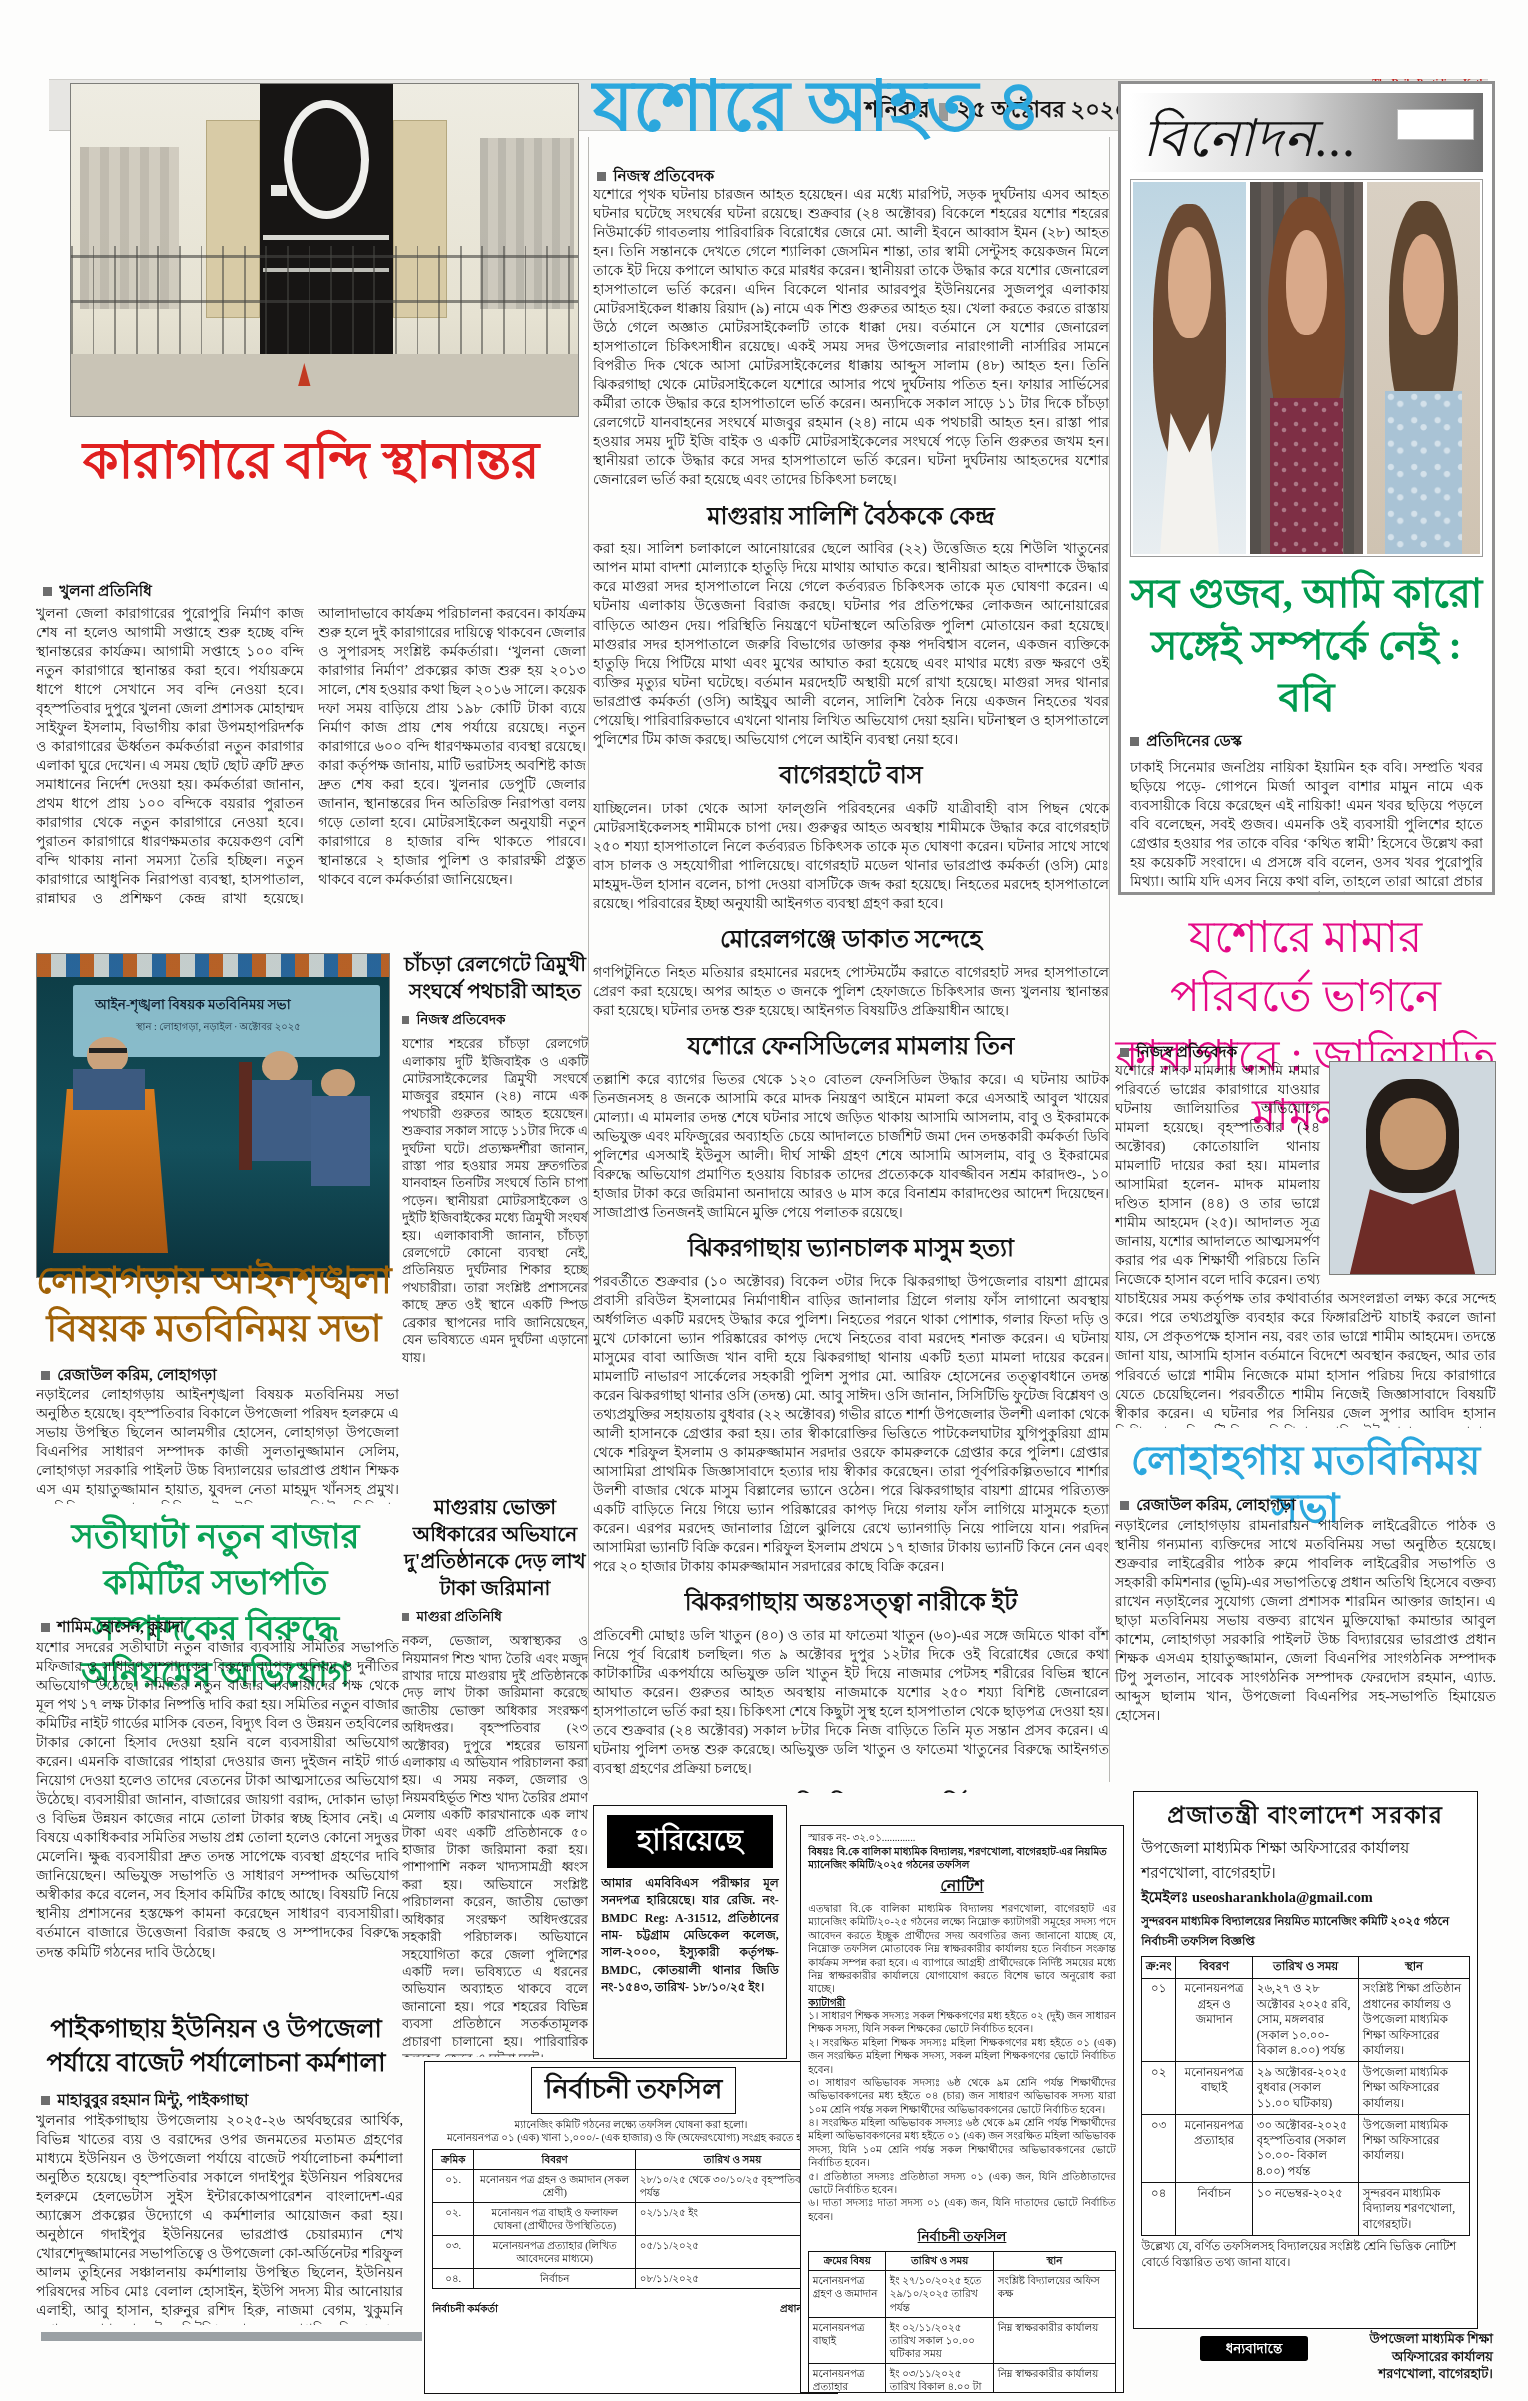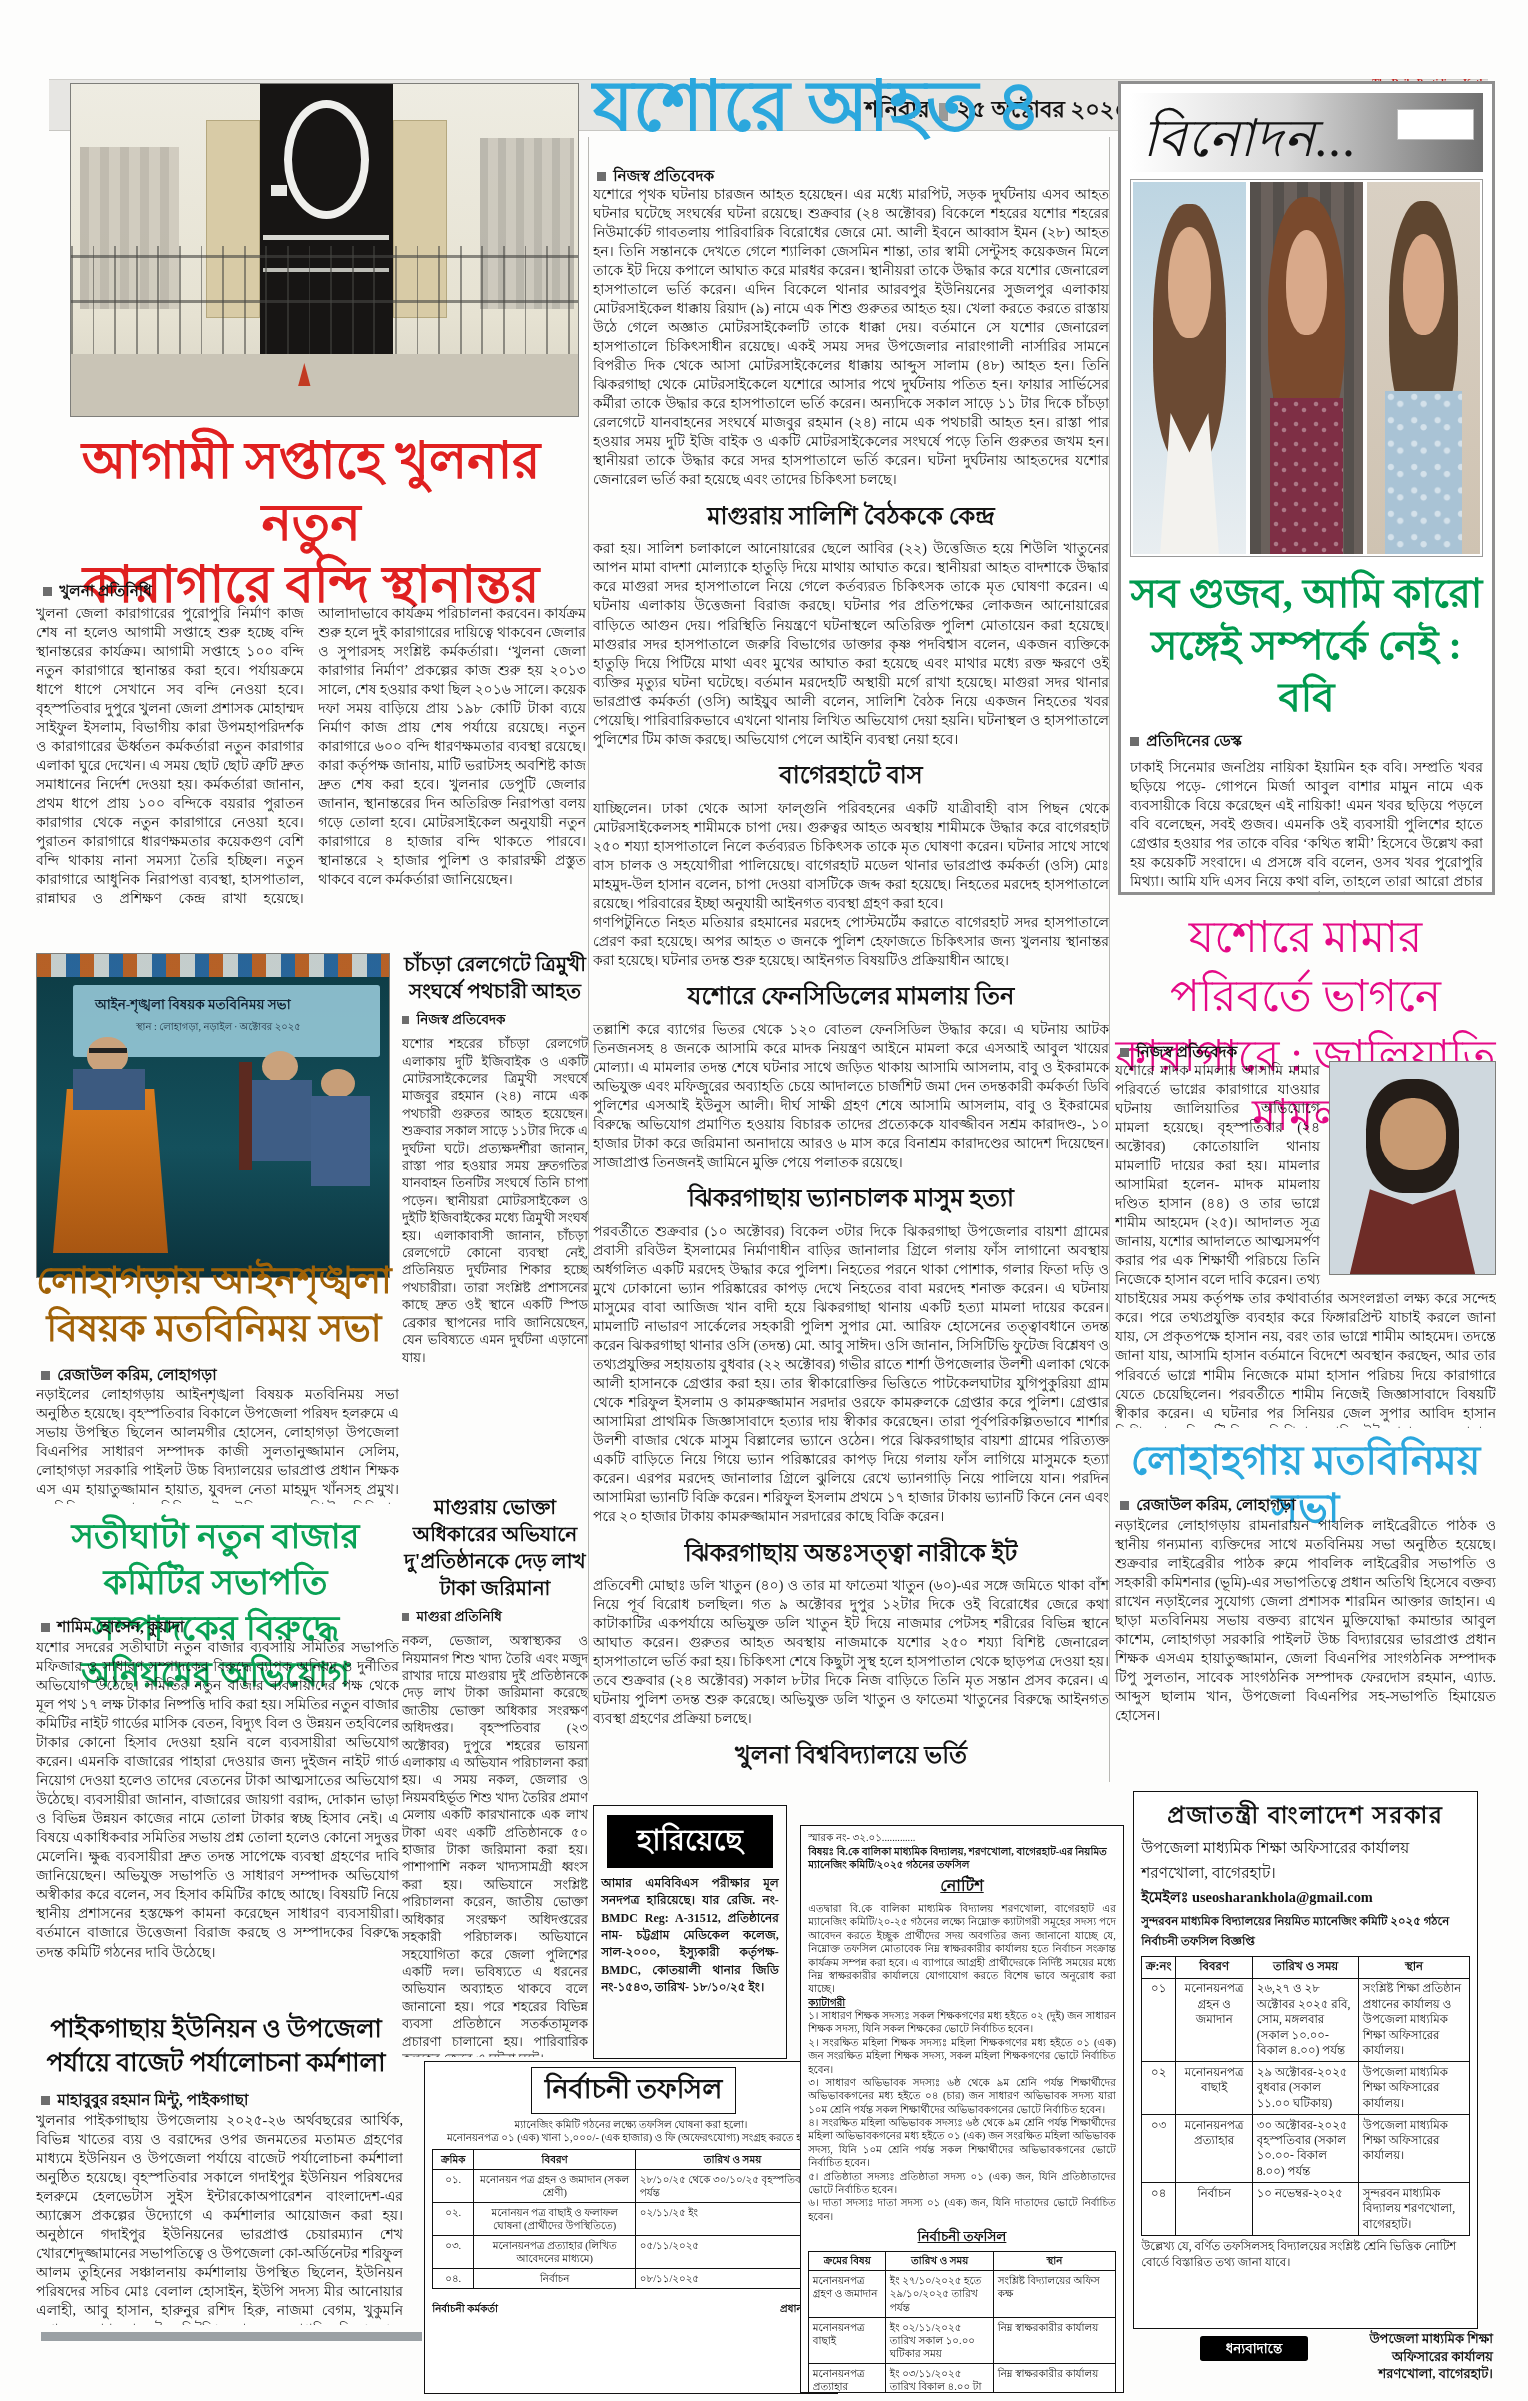--- a/index.html
+++ b/index.html
@@ -86,21 +86,20 @@
   <div class="abs" style="left:192px;top:184px;width:126px;height:3.6px;background:#bdbdb7"></div>
   <div class="abs" style="left:200px;top:101px;width:16px;height:10.8px;background:#e8e8e4"></div>
   <div class="abs" style="left:0;top:162px;right:0;height:117px;background:repeating-linear-gradient(90deg,rgba(70,70,66,.55) 0 1.8px,rgba(0,0,0,0) 1.8px 21.6px)"></div>
   <div class="abs" style="left:0;top:171px;right:0;height:2.7px;background:rgba(70,70,66,.6)"></div>
   <div class="abs" style="left:0;top:216px;right:0;height:2.7px;background:rgba(70,70,66,.6)"></div>
   <div class="abs" style="left:0;top:270px;right:0;height:65px;background:#c9c4b6"></div>
   <div class="abs" style="left:227px;top:279px;width:12.6px;height:23.4px;background:#c23a22;clip-path:polygon(50% 0,100% 100%,0 100%)"></div>
 </div>
 
 <div class="abs ctr hl-red" style="left:36px;top:430px;width:550px">
-  <div>আগামী সপ্তাহে খুলনার নতুন</div>
   <div>কারাগারে বন্দি স্থানান্তর</div>
 </div>
 <div class="abs byline" style="left:43px;top:575px"><span class="sq"></span><span>খুলনা প্রতিনিধি</span></div>
 <div class="abs just twocol body-txt clip" style="left:36px;top:604px;width:550px;height:343px">খুলনা জেলা কারাগারের পুরোপুরি নির্মাণ কাজ শেষ না হলেও আগামী সপ্তাহে শুরু হচ্ছে বন্দি স্থানান্তরের কার্যক্রম। আগামী সপ্তাহে ১০০ বন্দি নতুন কারাগারে স্থানান্তর করা হবে। পর্যায়ক্রমে ধাপে ধাপে সেখানে সব বন্দি নেওয়া হবে। বৃহস্পতিবার দুপুরে খুলনা জেলা প্রশাসক মোহাম্মদ সাইফুল ইসলাম, বিভাগীয় কারা উপমহাপরিদর্শক ও কারাগারের ঊর্ধ্বতন কর্মকর্তারা নতুন কারাগার এলাকা ঘুরে দেখেন। এ সময় ছোট ছোট ত্রুটি দ্রুত সমাধানের নির্দেশ দেওয়া হয়। কর্মকর্তারা জানান, প্রথম ধাপে প্রায় ১০০ বন্দিকে বয়রার পুরাতন কারাগার থেকে নতুন কারাগারে নেওয়া হবে। পুরাতন কারাগারে ধারণক্ষমতার কয়েকগুণ বেশি বন্দি থাকায় নানা সমস্যা তৈরি হচ্ছিল। নতুন কারাগারে আধুনিক নিরাপত্তা ব্যবস্থা, হাসপাতাল, রান্নাঘর ও প্রশিক্ষণ কেন্দ্র রাখা হয়েছে। আলাদাভাবে কার্যক্রম পরিচালনা করবেন। কার্যক্রম শুরু হলে দুই কারাগারের দায়িত্বে থাকবেন জেলার ও সুপারসহ সংশ্লিষ্ট কর্মকর্তারা। ‘খুলনা জেলা কারাগার নির্মাণ’ প্রকল্পের কাজ শুরু হয় ২০১৩ সালে, শেষ হওয়ার কথা ছিল ২০১৬ সালে। কয়েক দফা সময় বাড়িয়ে প্রায় ১৯৮ কোটি টাকা ব্যয়ে নির্মাণ কাজ প্রায় শেষ পর্যায়ে রয়েছে। নতুন কারাগারে ৬০০ বন্দি ধারণক্ষমতার ব্যবস্থা রয়েছে। কারা কর্তৃপক্ষ জানায়, মাটি ভরাটসহ অবশিষ্ট কাজ দ্রুত শেষ করা হবে। খুলনার ডেপুটি জেলার জানান, স্থানান্তরের দিন অতিরিক্ত নিরাপত্তা বলয় গড়ে তোলা হবে। মোটরসাইকেল অনুযায়ী নতুন কারাগারে ৪ হাজার বন্দি থাকতে পারবে। স্থানান্তরে ২ হাজার পুলিশ ও কারারক্ষী প্রস্তুত থাকবে বলে কর্মকর্তারা জানিয়েছেন।</div>
 
 <div class="abs photo clip" style="left:36px;top:953px;width:354px;height:325px">
   <div class="abs" style="left:0;top:0;right:0;bottom:0;background:linear-gradient(#0d3b44,#14505c 60%,#0b323c)"></div>
   <div class="abs" style="left:0;top:0;right:0;height:23.4px;background:repeating-linear-gradient(90deg,#e06a1f 0 14.4px,#f2f2ee 14.4px 29px,#2f6fae 29px 43px);opacity:.8"></div>
   <div class="abs" style="left:36px;top:31px;right:9px;height:72px;background:#9ed0df;opacity:.85;border-radius:2.7px"></div>
   <div class="abs" style="left:58px;top:40px;font-size:13.5px;font-weight:bold;color:#123;white-space:nowrap">আইন-শৃঙ্খলা বিষয়ক মতবিনিময় সভা</div>
@@ -151,20 +150,21 @@
 <div class="abs hbar" style="left:41px;top:2332px;width:381px;height:9px"></div>
 
 <div class="abs hl-cyan" style="left:593px;top:70px;width:514px">যশোরে আহত ৪</div>
 <div class="abs byline" style="left:597px;top:160px"><span class="sq"></span><span>নিজস্ব প্রতিবেদক</span></div>
 <div class="abs clip" style="left:593px;top:185px;width:516px;height:1608px">
   <div class="just body-txt">যশোরে পৃথক ঘটনায় চারজন আহত হয়েছেন। এর মধ্যে মারপিট, সড়ক দুর্ঘটনায় এসব আহত ঘটনার ঘটেছে সংঘর্ষের ঘটনা রয়েছে। শুক্রবার (২৪ অক্টোবর) বিকেলে শহরের যশোর শহরের নিউমার্কেট গাবতলায় পারিবারিক বিরোধের জেরে মো. আলী ইবনে আব্বাস ইমন (২৮) আহত হন। তিনি সন্তানকে দেখতে গেলে শ্যালিকা জেসমিন শান্তা, তার স্বামী সেন্টুসহ কয়েকজন মিলে তাকে ইট দিয়ে কপালে আঘাত করে মারধর করেন। স্থানীয়রা তাকে উদ্ধার করে যশোর জেনারেল হাসপাতালে ভর্তি করেন। এদিন বিকেলে থানার আরবপুর ইউনিয়নের সুজলপুর এলাকায় মোটরসাইকেল ধাক্কায় রিয়াদ (৯) নামে এক শিশু গুরুতর আহত হয়। খেলা করতে করতে রাস্তায় উঠে গেলে অজ্ঞাত মোটরসাইকেলটি তাকে ধাক্কা দেয়। বর্তমানে সে যশোর জেনারেল হাসপাতালে চিকিৎসাধীন রয়েছে। একই সময় সদর উপজেলার নারাংগালী নার্সারির সামনে বিপরীত দিক থেকে আসা মোটরসাইকেলের ধাক্কায় আব্দুস সালাম (৪৮) আহত হন। তিনি ঝিকরগাছা থেকে মোটরসাইকেলে যশোরে আসার পথে দুর্ঘটনায় পতিত হন। ফায়ার সার্ভিসের কর্মীরা তাকে উদ্ধার করে হাসপাতালে ভর্তি করেন। অন্যদিকে সকাল সাড়ে ১১ টার দিকে চাঁচড়া রেলগেটে যানবাহনের সংঘর্ষে মাজবুর রহমান (২৪) নামে এক পথচারী আহত হন। রাস্তা পার হওয়ার সময় দুটি ইজি বাইক ও একটি মোটরসাইকেলের সংঘর্ষে পড়ে তিনি গুরুতর জখম হন। স্থানীয়রা তাকে উদ্ধার করে সদর হাসপাতালে ভর্তি করেন। ঘটনা দুর্ঘটনায় আহতদের যশোর জেনারেল ভর্তি করা হয়েছে এবং তাদের চিকিৎসা চলছে।</div>
   <div class="subhead">মাগুরায় সালিশি বৈঠককে কেন্দ্র</div>
   <div class="just body-txt">করা হয়। সালিশ চলাকালে আনোয়ারের ছেলে আবির (২২) উত্তেজিত হয়ে শিউলি খাতুনের আপন মামা বাদশা মোল্যাকে হাতুড়ি দিয়ে মাথায় আঘাত করে। স্থানীয়রা আহত বাদশাকে উদ্ধার করে মাগুরা সদর হাসপাতালে নিয়ে গেলে কর্তব্যরত চিকিৎসক তাকে মৃত ঘোষণা করেন। এ ঘটনায় এলাকায় উত্তেজনা বিরাজ করছে। ঘটনার পর প্রতিপক্ষের লোকজন আনোয়ারের বাড়িতে আগুন দেয়। পরিস্থিতি নিয়ন্ত্রণে ঘটনাস্থলে অতিরিক্ত পুলিশ মোতায়েন করা হয়েছে। মাগুরার সদর হাসপাতালে জরুরি বিভাগের ডাক্তার কৃষ্ণ পদবিশ্বাস বলেন, একজন ব্যক্তিকে হাতুড়ি দিয়ে পিটিয়ে মাথা এবং মুখের আঘাত করা হয়েছে এবং মাথার মধ্যে রক্ত ক্ষরণে ওই ব্যক্তির মৃত্যুর ঘটনা ঘটেছে। বর্তমান মরদেহটি অস্থায়ী মর্গে রাখা হয়েছে। মাগুরা সদর থানার ভারপ্রাপ্ত কর্মকর্তা (ওসি) আইয়ুব আলী বলেন, সালিশি বৈঠক নিয়ে একজন নিহতের খবর পেয়েছি। পারিবারিকভাবে এখনো থানায় লিখিত অভিযোগ দেয়া হয়নি। ঘটনাস্থল ও হাসপাতালে পুলিশের টিম কাজ করছে। অভিযোগ পেলে আইনি ব্যবস্থা নেয়া হবে।</div>
   <div class="subhead">বাগেরহাটে বাস</div>
   <div class="just body-txt">যাচ্ছিলেন। ঢাকা থেকে আসা ফাল্গুনি পরিবহনের একটি যাত্রীবাহী বাস পিছন থেকে মোটরসাইকেলসহ শামীমকে চাপা দেয়। গুরুত্বর আহত অবস্থায় শামীমকে উদ্ধার করে বাগেরহাট ২৫০ শয্যা হাসপাতালে নিলে কর্তব্যরত চিকিৎসক তাকে মৃত ঘোষণা করেন। ঘটনার সাথে সাথে বাস চালক ও সহযোগীরা পালিয়েছে। বাগেরহাট মডেল থানার ভারপ্রাপ্ত কর্মকর্তা (ওসি) মোঃ মাহমুদ-উল হাসান বলেন, চাপা দেওয়া বাসটিকে জব্দ করা হয়েছে। নিহতের মরদেহ হাসপাতালে রয়েছে। পরিবারের ইচ্ছা অনুযায়ী আইনগত ব্যবস্থা গ্রহণ করা হবে।</div>
+  <div class="subhead">মোরেলগঞ্জে ডাকাত সন্দেহে</div>
   <div class="just body-txt">গণপিটুনিতে নিহত মতিয়ার রহমানের মরদেহ পোস্টমর্টেম করাতে বাগেরহাট সদর হাসপাতালে প্রেরণ করা হয়েছে। অপর আহত ৩ জনকে পুলিশ হেফাজতে চিকিৎসার জন্য খুলনায় স্থানান্তর করা হয়েছে। ঘটনার তদন্ত শুরু হয়েছে। আইনগত বিষয়টিও প্রক্রিয়াধীন আছে।</div>
   <div class="subhead">যশোরে ফেনসিডিলের মামলায় তিন</div>
   <div class="just body-txt">তল্লাশি করে ব্যাগের ভিতর থেকে ১২০ বোতল ফেনসিডিল উদ্ধার করে। এ ঘটনায় আটক তিনজনসহ ৪ জনকে আসামি করে মাদক নিয়ন্ত্রণ আইনে মামলা করে এসআই আবুল খায়ের মোল্যা। এ মামলার তদন্ত শেষে ঘটনার সাথে জড়িত থাকায় আসামি আসলাম, বাবু ও ইকরামকে অভিযুক্ত এবং মফিজুরের অব্যাহতি চেয়ে আদালতে চার্জশিট জমা দেন তদন্তকারী কর্মকর্তা ডিবি পুলিশের এসআই ইউনুস আলী। দীর্ঘ সাক্ষী গ্রহণ শেষে আসামি আসলাম, বাবু ও ইকরামের বিরুদ্ধে অভিযোগ প্রমাণিত হওয়ায় বিচারক তাদের প্রত্যেককে যাবজ্জীবন সশ্রম কারাদণ্ড-, ১০ হাজার টাকা করে জরিমানা অনাদায়ে আরও ৬ মাস করে বিনাশ্রম কারাদণ্ডের আদেশ দিয়েছেন। সাজাপ্রাপ্ত তিনজনই জামিনে মুক্তি পেয়ে পলাতক রয়েছে।</div>
   <div class="subhead">ঝিকরগাছায় ভ্যানচালক মাসুম হত্যা</div>
   <div class="just body-txt">পরবর্তীতে শুক্রবার (১০ অক্টোবর) বিকেল ৩টার দিকে ঝিকরগাছা উপজেলার বায়শা গ্রামের প্রবাসী রবিউল ইসলামের নির্মাণাধীন বাড়ির জানালার গ্রিলে গলায় ফাঁস লাগানো অবস্থায় অর্ধগলিত একটি মরদেহ উদ্ধার করে পুলিশ। নিহতের পরনে থাকা পোশাক, গলার ফিতা দড়ি ও মুখে ঢোকানো ভ্যান পরিষ্কারের কাপড় দেখে নিহতের বাবা মরদেহ শনাক্ত করেন। এ ঘটনায় মাসুমের বাবা আজিজ খান বাদী হয়ে ঝিকরগাছা থানায় একটি হত্যা মামলা দায়ের করেন। মামলাটি নাভারণ সার্কেলের সহকারী পুলিশ সুপার মো. আরিফ হোসেনের তত্ত্বাবধানে তদন্ত করেন ঝিকরগাছা থানার ওসি (তদন্ত) মো. আবু সাঈদ। ওসি জানান, সিসিটিভি ফুটেজ বিশ্লেষণ ও তথ্যপ্রযুক্তির সহায়তায় বুধবার (২২ অক্টোবর) গভীর রাতে শার্শা উপজেলার উলশী এলাকা থেকে আলী হাসানকে গ্রেপ্তার করা হয়। তার স্বীকারোক্তির ভিত্তিতে পাটকেলঘাটার যুগিপুকুরিয়া গ্রাম থেকে শরিফুল ইসলাম ও কামরুজ্জামান সরদার ওরফে কামরুলকে গ্রেপ্তার করে পুলিশ। গ্রেপ্তার আসামিরা প্রাথমিক জিজ্ঞাসাবাদে হত্যার দায় স্বীকার করেছেন। তারা পূর্বপরিকল্পিতভাবে শার্শার উলশী বাজার থেকে মাসুম বিল্লালের ভ্যানে ওঠেন। পরে ঝিকরগাছার বায়শা গ্রামের পরিত্যক্ত একটি বাড়িতে নিয়ে গিয়ে ভ্যান পরিষ্কারের কাপড় দিয়ে গলায় ফাঁস লাগিয়ে মাসুমকে হত্যা করেন। এরপর মরদেহ জানালার গ্রিলে ঝুলিয়ে রেখে ভ্যানগাড়ি নিয়ে পালিয়ে যান। পরদিন আসামিরা ভ্যানটি বিক্রি করেন। শরিফুল ইসলাম প্রথমে ১৭ হাজার টাকায় ভ্যানটি কিনে নেন এবং পরে ২০ হাজার টাকায় কামরুজ্জামান সরদারের কাছে বিক্রি করেন।</div>
   <div class="subhead">ঝিকরগাছায় অন্তঃসত্ত্বা নারীকে ইট</div>
   <div class="just body-txt">প্রতিবেশী মোছাঃ ডলি খাতুন (৪০) ও তার মা ফাতেমা খাতুন (৬০)-এর সঙ্গে জমিতে থাকা বাঁশ নিয়ে পূর্ব বিরোধ চলছিল। গত ৯ অক্টোবর দুপুর ১২টার দিকে ওই বিরোধের জেরে কথা কাটাকাটির একপর্যায়ে অভিযুক্ত ডলি খাতুন ইট দিয়ে নাজমার পেটসহ শরীরের বিভিন্ন স্থানে আঘাত করেন। গুরুতর আহত অবস্থায় নাজমাকে যশোর ২৫০ শয্যা বিশিষ্ট জেনারেল হাসপাতালে ভর্তি করা হয়। চিকিৎসা শেষে কিছুটা সুস্থ হলে হাসপাতাল থেকে ছাড়পত্র দেওয়া হয়। তবে শুক্রবার (২৪ অক্টোবর) সকাল ৮টার দিকে নিজ বাড়িতে তিনি মৃত সন্তান প্রসব করেন। এ ঘটনায় পুলিশ তদন্ত শুরু করেছে। অভিযুক্ত ডলি খাতুন ও ফাতেমা খাতুনের বিরুদ্ধে আইনগত ব্যবস্থা গ্রহণের প্রক্রিয়া চলছে।</div>
   <div class="subhead">খুলনা বিশ্ববিদ্যালয়ে ভর্তি</div>
 
 </div>

